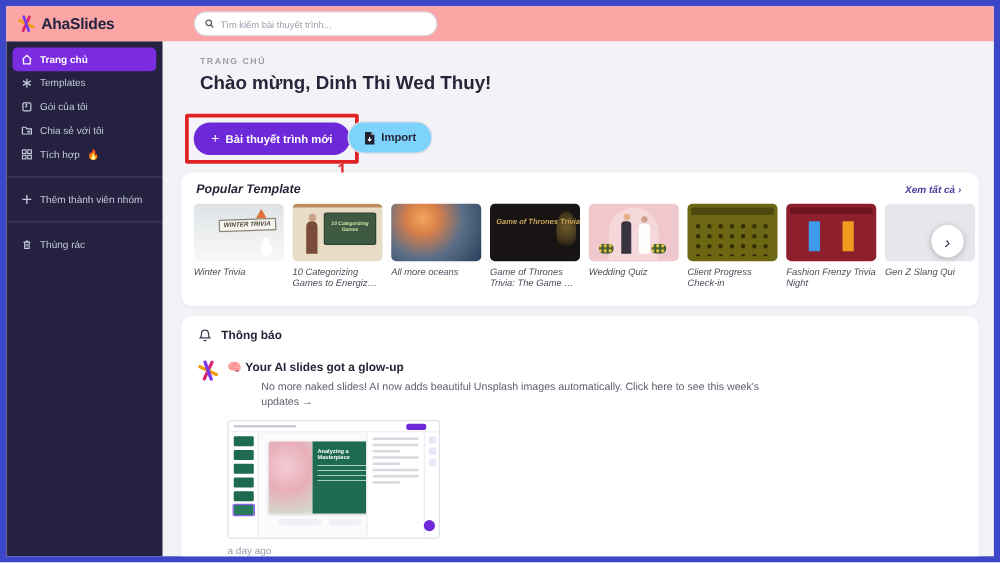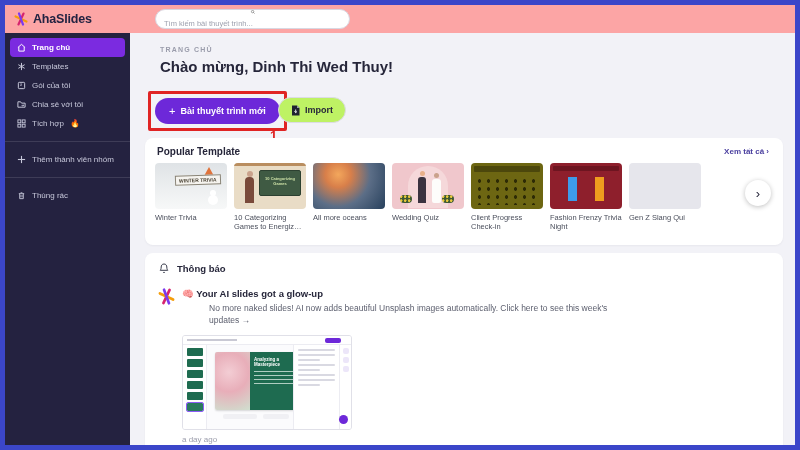--- a/index.html
+++ b/index.html
@@ -4,45 +4,45 @@
 <style>
   * { margin:0; padding:0; box-sizing:border-box; }
   html,body { width:800px; height:450px; font-family:"Liberation Sans", sans-serif; }
   .frame { position:relative; width:800px; height:450px; border:5px solid #3b46c9; background:#f2f2f7; overflow:hidden; }
 
   
   .topbar { position:absolute; top:0; left:0; right:0; height:28px; background:#fca5a5; display:flex; align-items:center; z-index:5; }
   .logo-area { width:125px; display:flex; align-items:center; gap:5px; padding-left:9px; flex:0 0 auto; }
   .logo-mark { width:14px; height:14px; }
   .logo-text { font-size:12.5px; font-weight:bold; color:#232342; letter-spacing:-0.2px; }
-  .search-box { margin-left:25px; width:195px; height:20px; border:1px solid #d8d8e2; border-radius:10px; background:#fff; display:flex; align-items:center; gap:5px; padding:0 8px;flex-direction:column; }
+  .search-box { margin-left:25px; width:195px; height:20px; border:1px solid #d8d8e2; border-radius:10px; background:#fff; display:flex; align-items:center; gap:5px; padding:0 8px; }
   .search-box input { border:none; outline:none; width:100%; font-size:7.5px; color:#444; background:transparent; font-family:"Liberation Sans", sans-serif; }
   .search-box input::placeholder { color:#9ea1af; }
 
   
   .sidebar { position:absolute; top:28px; left:0; width:125px; bottom:0; background:#242240; padding-top:5px; z-index:4; }
   .side-item { height:19px; margin:0 5px; border-radius:4px; display:flex; align-items:center; gap:6px; padding:0 6px; color:#c7c8da; font-size:8px; cursor:pointer; white-space:nowrap; }
   .side-item .ic { width:10px; height:10px; flex:0 0 auto; display:flex; align-items:center; justify-content:center; }
   .side-item.active { background:#7b2be0; color:#fff; font-weight:bold; }
   .side-item .badge { font-size:8px; }
   .side-divider { height:1px; background:rgba(255,255,255,0.12); margin:8px 0; }
 
   
   .main { position:absolute; top:28px; left:125px; right:0; bottom:0; background:#f2f2f7; }
   .breadcrumb { position:absolute; left:30px; top:13px; font-size:7px; font-weight:bold; letter-spacing:1.2px; color:#9a9cab; }
   .welcome { position:absolute; left:30px; top:25px; font-size:15px; font-weight:bold; color:#26263a; }
 
   .annotation-box { position:absolute; left:18px; top:58px; border:3px solid #e02424; padding:4px; border-radius:2px; }
   .btn-primary { background:#6d28d9; color:#fff; border:none; border-radius:13px; height:26px; padding:0 14px; font-size:9px; font-weight:bold; display:flex; align-items:center; gap:5px; cursor:pointer; font-family:"Liberation Sans", sans-serif; }
   .btn-primary .plus { font-size:11px; font-weight:normal; }
   .annotation-number { position:absolute; left:140px; top:95px; color:#e02424; font-weight:bold; font-size:13px; }
-  .btn-import { position:absolute; left:148px; top:64px; background:#bef264; border:1px solid #dcdce4; border-radius:13px; height:26px; padding:0 12px; font-size:9px; font-weight:bold; color:#26263a; display:flex; align-items:center; gap:5px; cursor:pointer; font-family:"Liberation Sans", sans-serif; }
+  .btn-import { position:absolute; left:148px; top:64px; background:#7dd3fc; border:1px solid #dcdce4; border-radius:13px; height:26px; padding:0 12px; font-size:9px; font-weight:bold; color:#26263a; display:flex; align-items:center; gap:5px; cursor:pointer; font-family:"Liberation Sans", sans-serif; }
 
   .card { position:absolute; background:#fff; border-radius:8px; box-shadow:0 1px 2px rgba(30,30,60,0.05); }
-  .popular-card { left:15px; top:105px; width:638px; height:107px; overflow:hidden; }
+  .popular-card { left:15px; top:105px; width:638px; height:107px; overflow:hidden;font-style:italic; }
   .popular-head { display:flex; justify-content:space-between; align-items:center; padding:8px 14px 0 12px; }
   .popular-title { font-size:10px; font-weight:bold; color:#26263a; }
   .view-all { font-size:8px; font-weight:bold; color:#4a3f9f; cursor:pointer; }
   .thumb-row { display:flex; gap:7px; padding:6px 0 0 10px; }
   .tpl { width:72px; flex:0 0 auto; cursor:pointer; }
   .tpl-thumb { width:72px; height:46px; border-radius:4px; overflow:hidden; position:relative; }
   .tpl-label { font-size:7.5px; color:#4b4f5c; margin-top:4px; line-height:1.25; max-height:19px; overflow:hidden; }
   .carousel-next { position:absolute; right:12px; top:42px; width:26px; height:26px; border-radius:50%; background:#fff; box-shadow:0 1px 5px rgba(0,0,0,0.25); display:flex; align-items:center; justify-content:center; font-size:13px; color:#26263a; cursor:pointer; }
 
   
@@ -248,20 +248,27 @@
             <div class="teacher"></div>
             <div class="board">10 Categorizing Games</div>
           </div>
           <div class="tpl-label">10 Categorizing Games to Energiz…</div>
         </div>
         <div class="tpl">
           <div class="tpl-thumb t-ocean"></div>
           <div class="tpl-label">All more oceans</div>
         </div>
         <div class="tpl">
+          <div class="tpl-thumb t-got">
+            <div class="orn"></div>
+            <div class="got-text">Game of Thrones Trivia</div>
+          </div>
+          <div class="tpl-label">Game of Thrones Trivia: The Game …</div>
+        </div>
+        <div class="tpl">
           <div class="tpl-thumb t-wed">
             <div class="arch"></div>
               <div class="groom"></div>
               <div class="bride"></div>
               <div class="bq1"></div>
               <div class="bq2"></div>
           </div>
           <div class="tpl-label">Wedding Quiz</div>
         </div>
         <div class="tpl">

